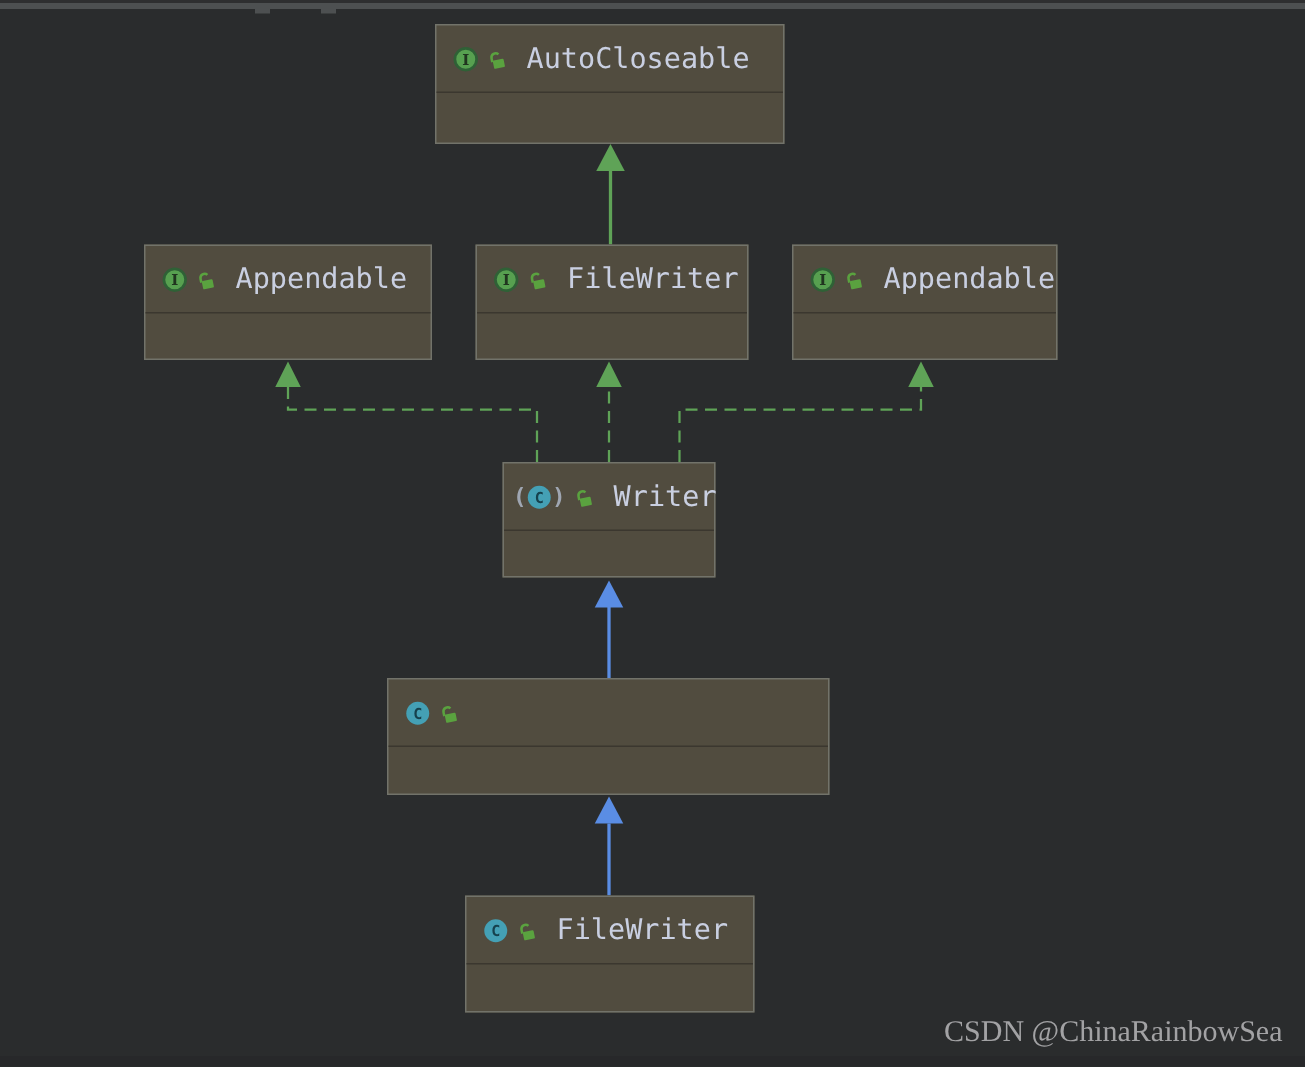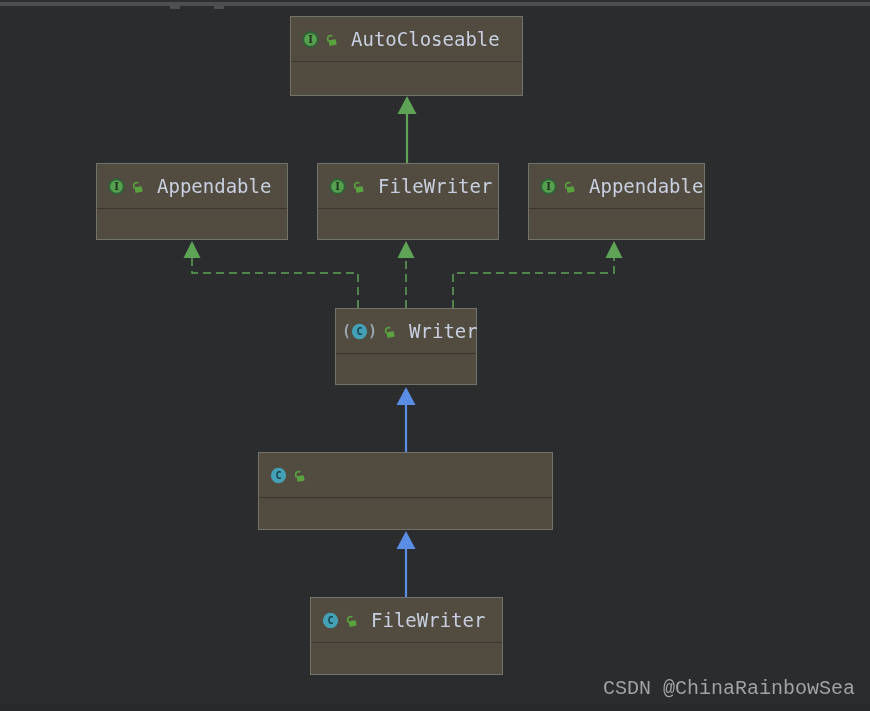--- a/index.html
+++ b/index.html
@@ -54,21 +54,21 @@
 
   .edges{position:absolute;left:0;top:0;pointer-events:none;}
   .edge-solid-green{stroke:var(--edge-green,#5fa357);stroke-width:2.2;fill:none;}
   .edge-dashed-green{stroke:var(--edge-green,#5fa357);stroke-width:1.5;fill:none;stroke-dasharray:8 5;}
   .edge-solid-blue{stroke:var(--edge-blue,#5a8de4);stroke-width:2.2;fill:none;}
   .head-green{fill:var(--edge-green,#5fa357);}
   .head-blue{fill:var(--edge-blue,#5a8de4);}
 
   .watermark{
     position:absolute;right:15px;bottom:11px;
-    font-family:Liberation Mono, monospace;font-size:20px;
+    font-family:Liberation Serif, serif;font-size:20px;
     color:var(--watermark-text,#a2a2a4);
   }
 </style>
 </head>
 <body>
 
 <div class="top-strip"></div>
 <div class="tab-notch notch-1"></div>
 <div class="tab-notch notch-2"></div>
 

